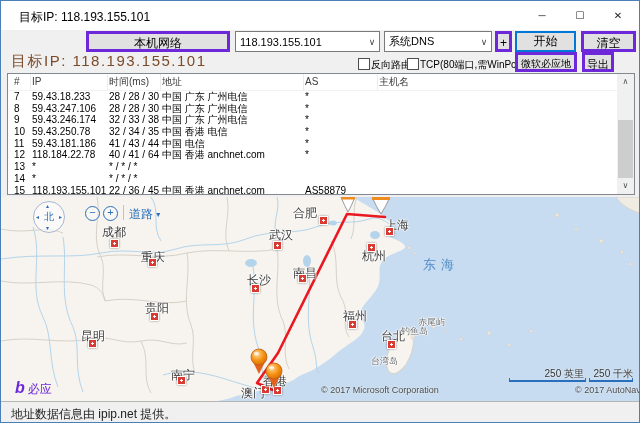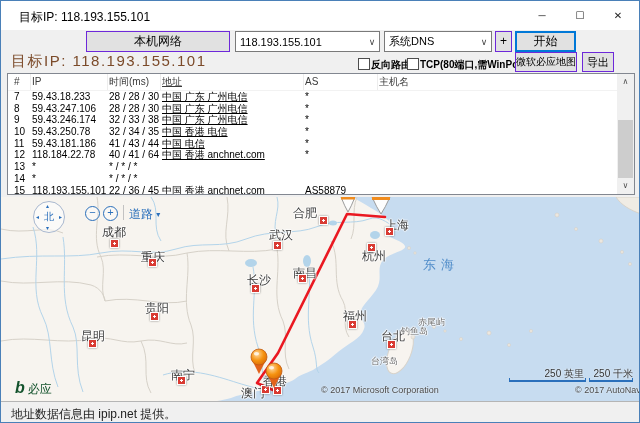--- a/index.html
+++ b/index.html
@@ -3,50 +3,50 @@
 <meta charset="utf-8">
 <style>
   html,body{margin:0;padding:0;background:#9a9a9a;font-family:"Liberation Sans","DejaVu Sans",sans-serif;}
   .window{position:relative;width:640px;height:423px;background:#f0f0f0;border:1px solid #4a80b8;box-sizing:border-box;overflow:hidden;}
   
   .titlebar{position:absolute;left:0;top:0;right:0;height:29px;background:#ffffff;}
   .title{position:absolute;left:18px;top:8px;font-size:12px;color:#000;white-space:nowrap;}
   .win-controls{position:absolute;right:2px;top:0;display:flex;}
   .wc{width:38px;height:28px;display:flex;align-items:center;justify-content:center;font-size:10px;color:#222;}
   
-  .btn{position:absolute;background:#e1e1e1;border:1px solid #6d28d9;box-sizing:border-box;font-size:12px;color:#000;text-align:center;}
+  .btn{position:absolute;background:#e1e1e1;border:3px solid #6d28d9;box-sizing:border-box;font-size:12px;color:#000;text-align:center;}
   #btn-local{left:85px;top:30px;width:144px;height:21px;line-height:19px;}
   .combo{position:absolute;background:#fff;border:1px solid #7a7a7a;box-sizing:border-box;font-size:11px;color:#000;display:flex;align-items:center;}
   #combo-ip{left:234px;top:30px;width:145px;height:21px;}
   #combo-dns{left:383px;top:30px;width:108px;height:21px;}
   .combo .val{flex:1;padding-left:4px;white-space:nowrap;overflow:hidden;}
   .combo .arr{width:14px;text-align:center;color:#444;font-size:9px;}
   #btn-plus{left:494px;top:30px;width:17px;height:21px;line-height:19px;}
   #btn-start{left:514px;top:30px;width:61px;height:21px;border:2px solid #0078d7;line-height:16px;}
   #btn-clear{left:580px;top:30px;width:55px;height:21px;line-height:19px;}
   
   #target-line{position:absolute;left:10px;top:51px;font-size:15px;color:#7b4a29;letter-spacing:1.5px;white-space:nowrap;}
   .cbox{position:absolute;width:10px;height:10px;background:#fff;border:1px solid #4d4d4d;box-sizing:content-box;}
   #cb-reverse{left:357px;top:57px;}
   #cb-tcp{left:406px;top:57px;}
-  .cblabel{position:absolute;font-size:10px;color:#000;white-space:nowrap;font-weight:bold;}
+  .cblabel{position:absolute;font-size:10px;color:#000;white-space:nowrap;}
   #lbl-reverse{left:370px;top:57px;}
   #lbl-tcp{left:419px;top:57px;}
   #btn-bing{left:514px;top:51px;width:62px;height:20px;font-size:10px;line-height:18px;}
   #btn-export{left:581px;top:51px;width:32px;height:20px;font-size:11px;line-height:18px;}
   
   #table{position:absolute;left:6px;top:72px;width:628px;height:122px;background:#fff;border:1px solid #828790;box-sizing:border-box;overflow:hidden;}
   #thead{display:flex;height:16px;font-size:10px;color:#3a3a3a;border-bottom:1px solid #f2f2f2;}
   .th{box-sizing:border-box;border-right:1px solid #ececec;padding-left:1px;line-height:15px;white-space:nowrap;overflow:hidden;}
   .tr{display:flex;height:11.7px;font-size:10px;color:#000;line-height:11.7px;}
   .td{box-sizing:border-box;padding-left:1px;white-space:nowrap;overflow:hidden;}
   .c0{width:23px;padding-left:6px;}
   .c1{width:77px;}
   .c2{width:53px;}
-  .c3{width:143px;text-decoration:underline;}
+  .c3{width:143px;}
   .c4{width:74px;}
   .c5{flex:1;}
   #vscroll{position:absolute;right:0;top:0;width:17px;height:120px;background:#f0f0f0;}
   .sarrow{position:absolute;left:0;width:17px;height:16px;background:#f0f0f0;color:#505050;font-size:8px;text-align:center;line-height:16px;}
   #sup{top:0;}
   #sdown{bottom:0;}
   #sthumb{position:absolute;left:1px;top:46px;width:15px;height:62px;background:#cdcdcd;}
   
   #map{position:absolute;left:0;top:196px;width:640px;height:204px;background:#f7f4ef;overflow:hidden;}
   #basemap,#pinlayer{position:absolute;left:0;top:0;}
@@ -63,21 +63,21 @@
     background:rgba(255,255,255,.55);color:#2a6fbb;}
   #compass .north{position:absolute;left:0;right:0;top:8px;text-align:center;font-size:10px;}
   .cArr{position:absolute;font-size:6px;color:#2a6fbb;line-height:6px;}
   #cUp{left:12px;top:1px;} #cDn{left:12px;bottom:1px;} #cLf{left:2px;top:12px;} #cRt{right:2px;top:12px;}
   .zoombtn{position:absolute;top:9px;width:15px;height:15px;border:1.5px solid #2a6fbb;border-radius:50%;
     box-sizing:border-box;color:#2a6fbb;font-size:11px;line-height:11px;text-align:center;background:rgba(255,255,255,.4);}
   #zout{left:84px;} #zin{left:102px;}
   #laysep{position:absolute;left:122px;top:8px;width:1px;height:15px;background:#c2c2c2;}
   #layer{position:absolute;left:128px;top:9px;font-size:12px;color:#2a6fbb;white-space:nowrap;}
   #layer .caret{font-size:8px;vertical-align:1px;color:#2a6fbb;}
-  #binglogo{position:absolute;left:14px;top:182px;font-size:12px;color:#14532d;white-space:nowrap;}
+  #binglogo{position:absolute;left:14px;top:182px;font-size:12px;color:#6d28d9;white-space:nowrap;}
   #binglogo .bglyph{font-weight:bold;font-style:italic;font-size:16px;margin-right:3px;}
   .scale-label{position:absolute;font-size:10px;color:#333;text-shadow:0 0 2px #fff;}
   #mi-label{left:508px;top:170px;width:75px;text-align:right;}
   #km-label{left:588px;top:170px;width:44px;text-align:right;}
   .scale-bar{position:absolute;top:181px;height:4px;border-left:1px solid #2a6fbb;border-right:1px solid #2a6fbb;border-bottom:2px solid #2a6fbb;box-sizing:border-box;}
   #mi-bar{left:508px;width:77px;}
   #km-bar{left:588px;width:44px;}
   .copyright{position:absolute;top:188px;font-size:9px;color:#4a4a4a;white-space:nowrap;text-shadow:0 0 2px rgba(255,255,255,.9);}
   #cp1{left:320px;} #cp2{left:417px;margin-top:48px;} #cp3{left:574px;}
   
@@ -102,20 +102,21 @@
   <div class="combo" id="combo-ip">
     <span class="val">118.193.155.101</span>
     <span class="arr">∨</span>
   </div>
   <div class="combo" id="combo-dns">
     <span class="val">系统DNS</span>
     <span class="arr">∨</span>
   </div>
   <div class="btn" id="btn-plus">+</div>
   <div class="btn" id="btn-start">开始</div>
+  <div class="btn" id="btn-clear">清空</div>
 
   <div id="target-line">目标IP: 118.193.155.101</div>
   <div class="cbox" id="cb-reverse"></div>
   <div class="cblabel" id="lbl-reverse">反向路由</div>
   <div class="cbox" id="cb-tcp"></div>
   <div class="cblabel" id="lbl-tcp">TCP(80端口,需WinPcap支持)</div>
   <div class="btn" id="btn-bing">微软必应地图</div>
   <div class="btn" id="btn-export">导出</div>
 
   <div id="table">

